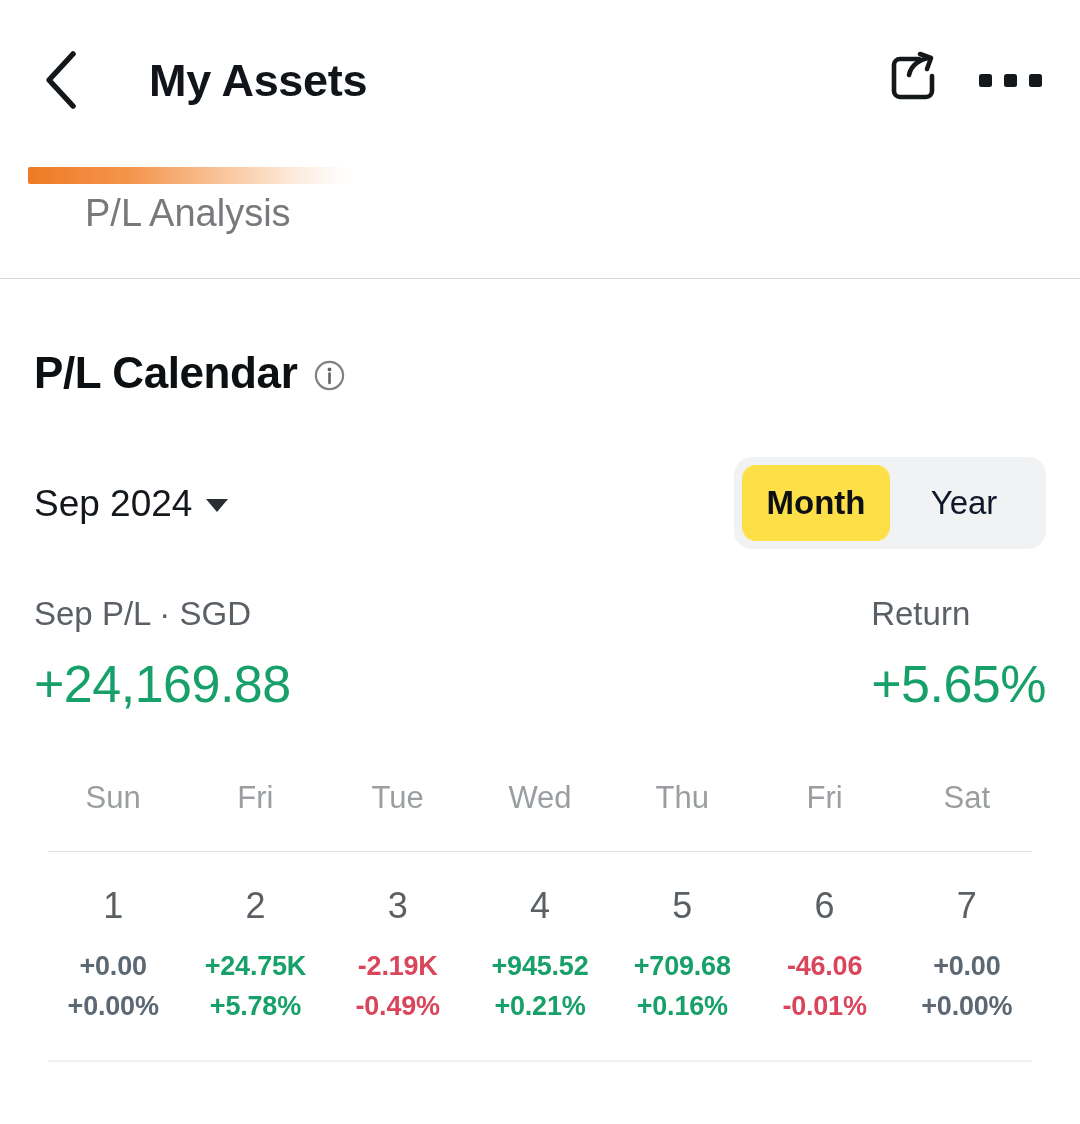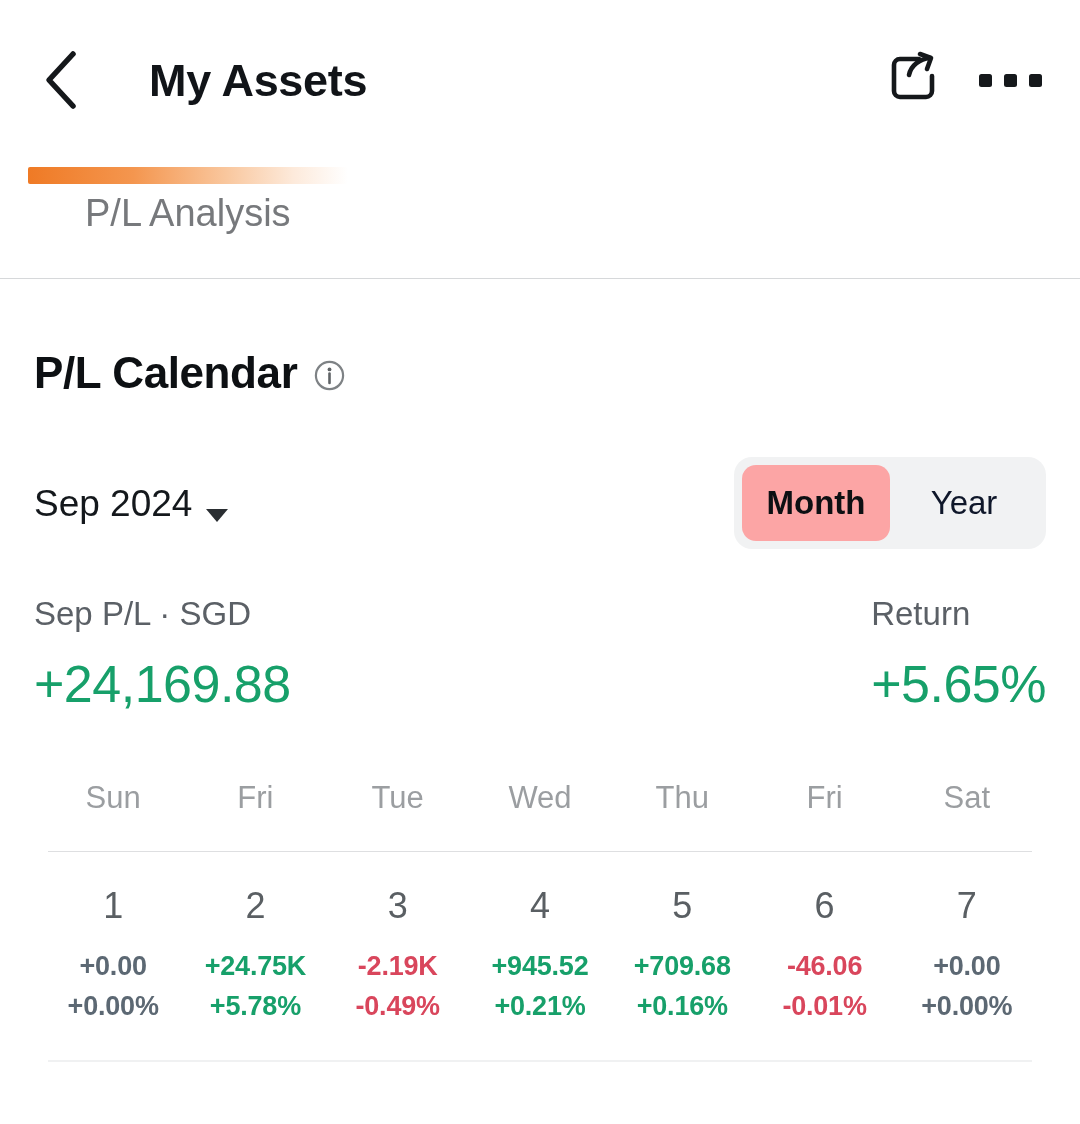--- a/index.html
+++ b/index.html
@@ -156,21 +156,21 @@
   }
 
   .controls-row {
     display: flex;
     align-items: center;
     justify-content: space-between;
     margin-top: 62px;
   }
   .month-select {
     display: flex;
-    align-items: flex-end;
+    align-items: center;
     cursor: pointer;
   }
   .month-label {
     font-size: 37px;
     color: #14181c;
     line-height: 1;
   }
   .caret {
     width: 0;
     height: 0;
@@ -196,21 +196,21 @@
     display: flex;
     align-items: center;
     justify-content: center;
     border-radius: 14px;
     font-size: 33px;
     color: #0f172a;
     cursor: pointer;
     white-space: nowrap;
   }
   .seg.active {
-    background: #fca5a5;
+    background: #fde047;
     color: #0d1013;
     font-weight: bold;
   }
 
   
   .summary {
     display: flex;
     justify-content: space-between;
     align-items: flex-start;
     margin-top: 48px;

